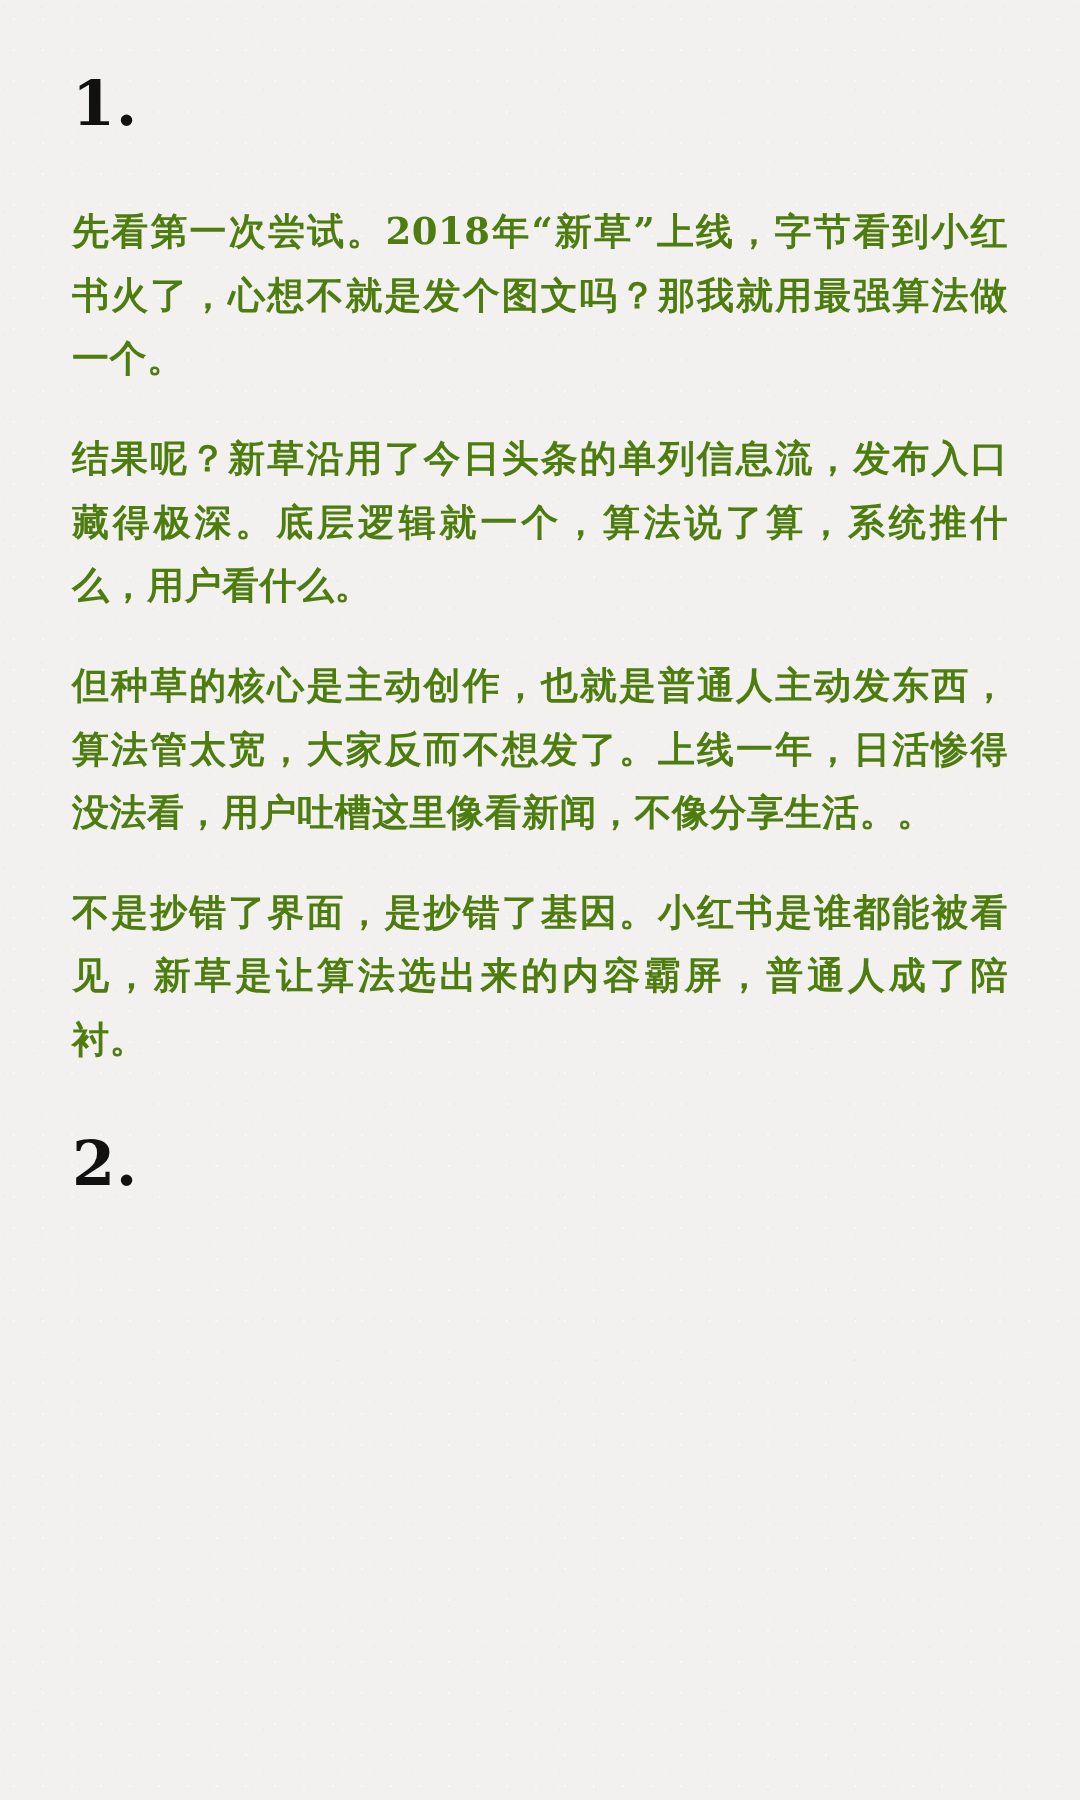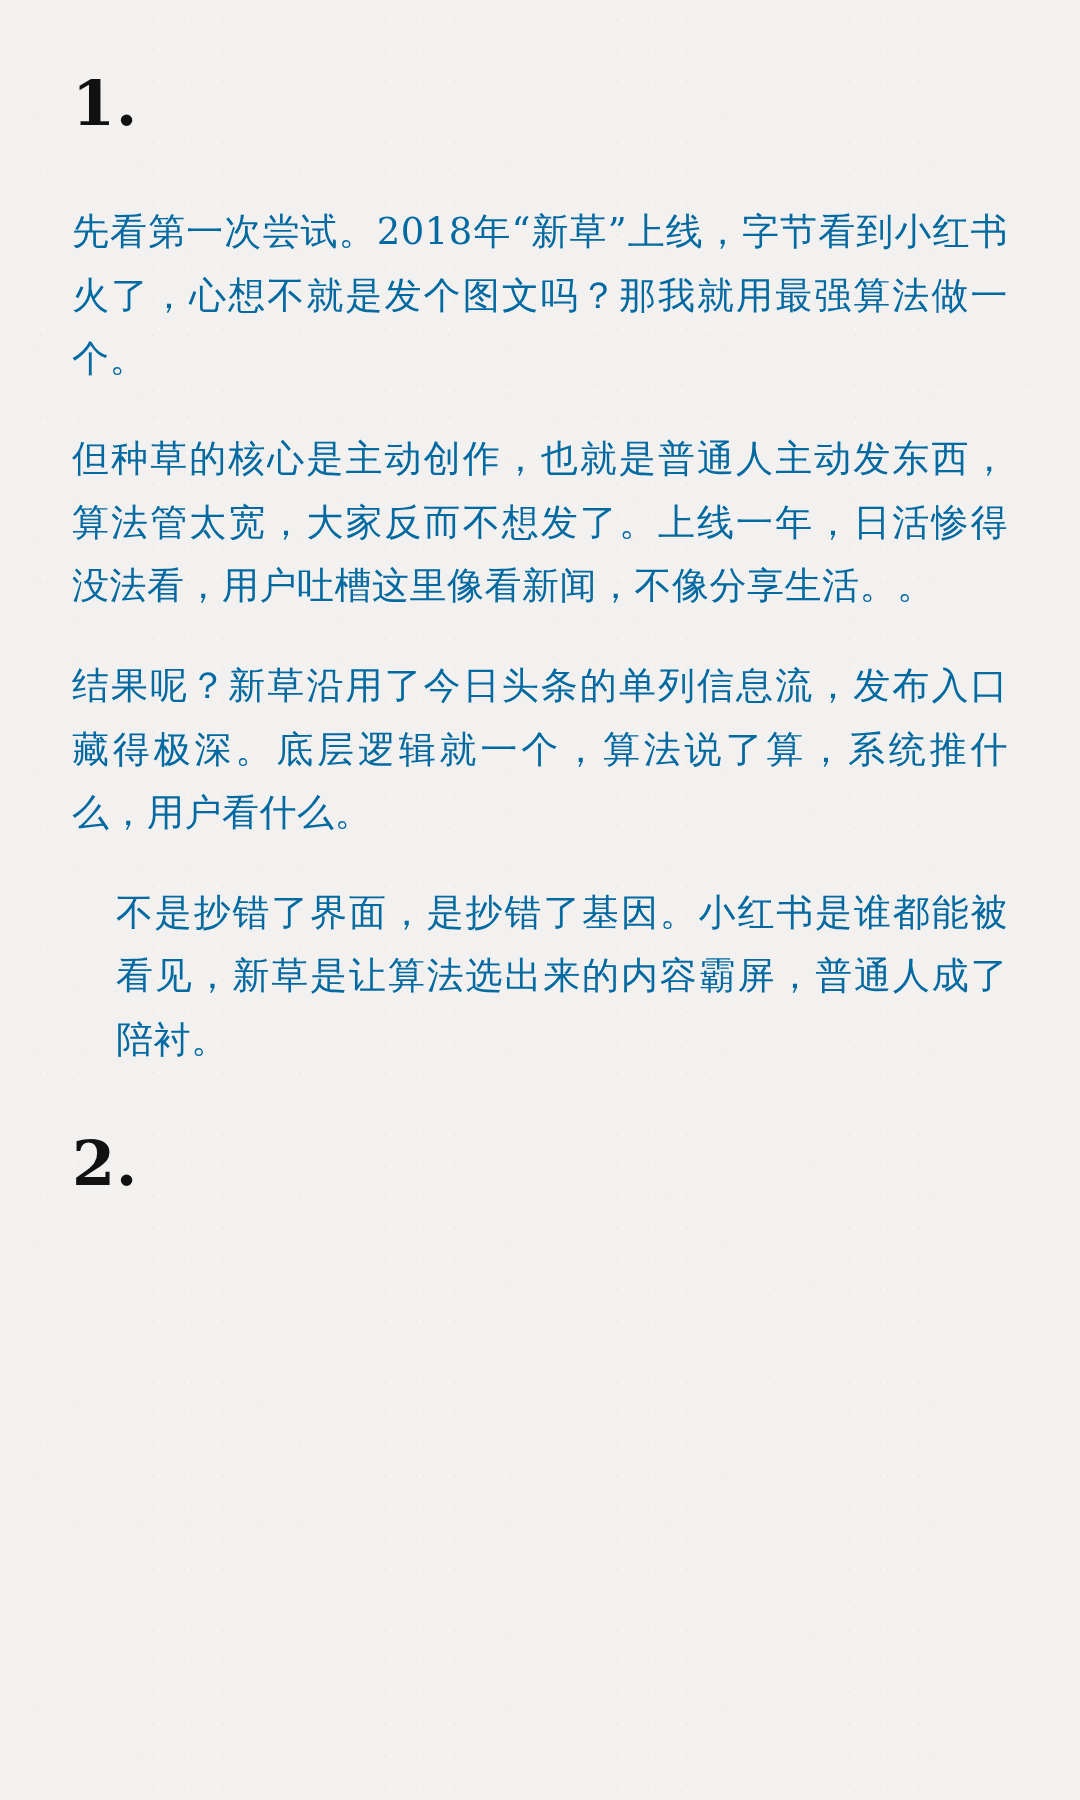--- a/index.html
+++ b/index.html
@@ -44,45 +44,44 @@
   }
   .section-number.second {
     margin-top: 58px;
     margin-bottom: 56px;
   }
   p.para {
     font-size: 37px;
     line-height: 1.72;
     letter-spacing: 0.5px;
     margin: 0 0 36px 0;
-    color: #0369a1;
+    color: #4d7c0f;
     text-align: justify;
     text-justify: inter-ideograph;
-    font-weight: 400;
+    font-weight: 700;
   }
   p.para:last-child {
     margin-bottom: 0;
-    margin-left: 44px;
   }
   .block {
     margin-bottom: 0;
   }
 </style>
 </head>
 <body>
 
 <div class="paper-texture"></div>
 
 <div class="page">
 
   <div class="block">
     <h1 class="section-number">1.</h1>
     <p class="para">先看第一次尝试。2018年“新草”上线，字节看到小红书火了，心想不就是发个图文吗？那我就用最强算法做一个。</p>
+    <p class="para">结果呢？新草沿用了今日头条的单列信息流，发布入口藏得极深。底层逻辑就一个，算法说了算，系统推什么，用户看什么。</p>
     <p class="para">但种草的核心是主动创作，也就是普通人主动发东西，算法管太宽，大家反而不想发了。上线一年，日活惨得没法看，用户吐槽这里像看新闻，不像分享生活。。</p>
-    <p class="para">结果呢？新草沿用了今日头条的单列信息流，发布入口藏得极深。底层逻辑就一个，算法说了算，系统推什么，用户看什么。</p>
     <p class="para">不是抄错了界面，是抄错了基因。小红书是谁都能被看见，新草是让算法选出来的内容霸屏，普通人成了陪衬。</p>
   </div>
 
   <div class="block">
     <h1 class="section-number second">2.</h1>
   </div>
 
 </div>
 
 </body></html>

